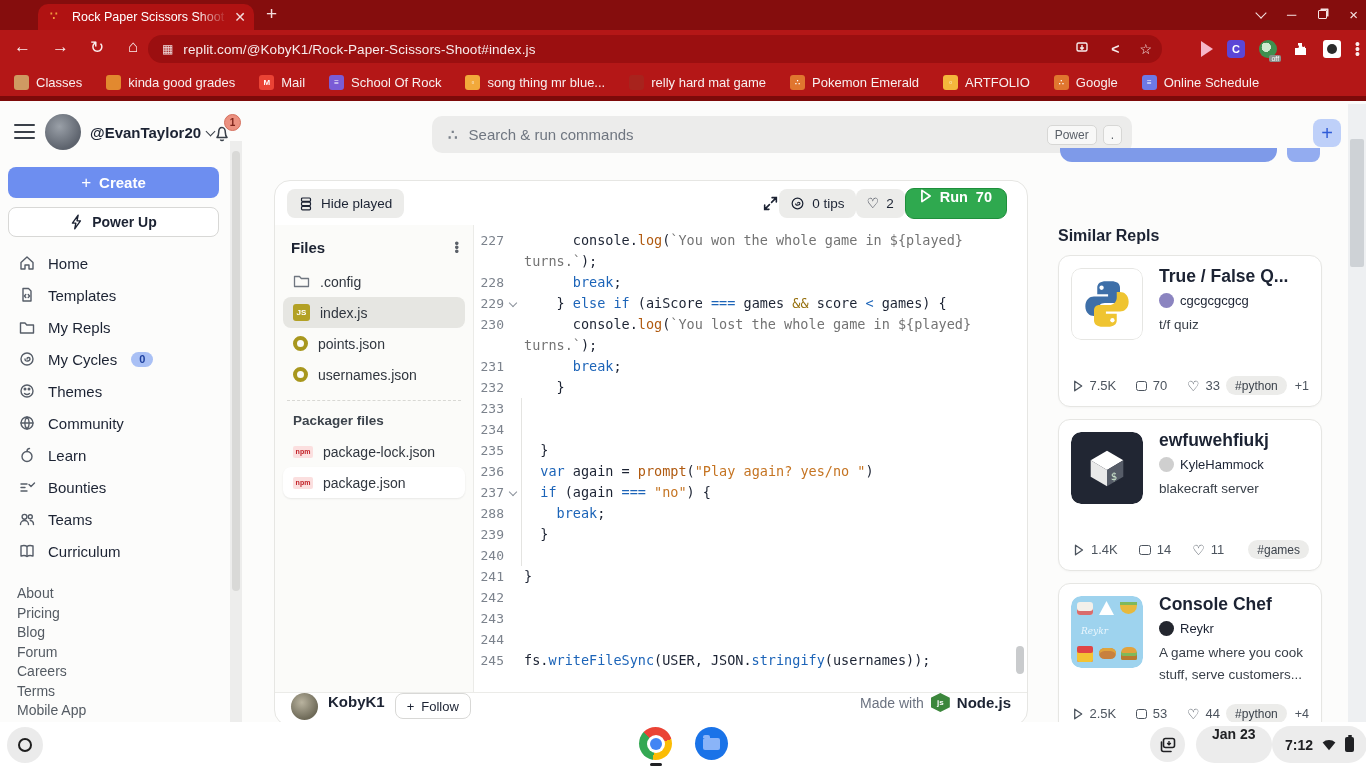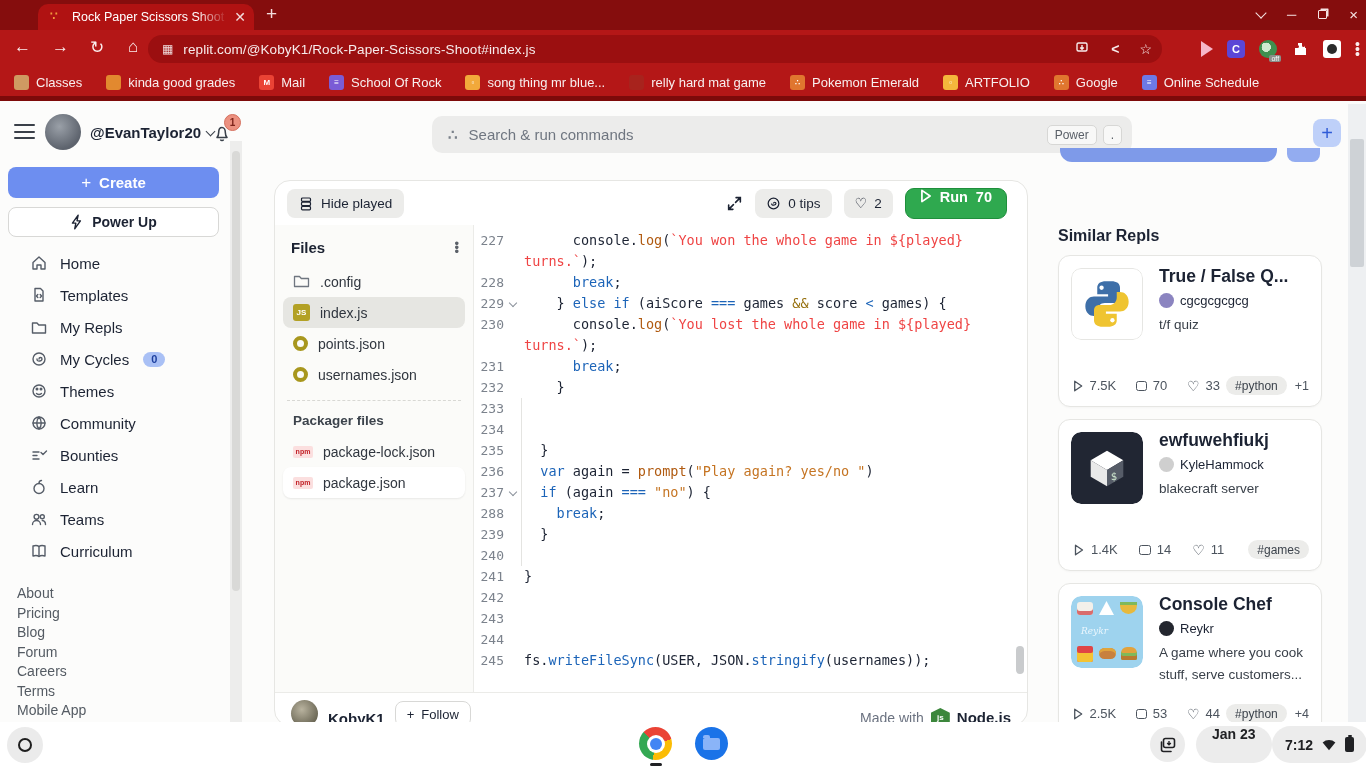--- a/index.html
+++ b/index.html
@@ -44,32 +44,32 @@
   #bellbadge{position:absolute;left:224px;top:13px;width:17px;height:17px;border-radius:50%;background:#ec9180;color:#7e241a;font-size:10px;font-weight:700;display:flex;align-items:center;justify-content:center;border:1px solid #d5705e}
   #searchbar{position:absolute;left:432px;top:15px;width:700px;height:37px;background:#ececeb;border-radius:10px;display:flex;align-items:center;padding:0 10px 0 16px}
   #searchbar .cmdic{color:#7a818a;font-size:15px;font-weight:700;margin-right:12px;letter-spacing:-1px}
   #searchbar .ph{flex:1;font-size:15px;color:#6f7680}
   .key{background:#f8f8f7;border:1px solid #d7d7d5;border-radius:5px;color:#5a6068;font-size:12px;padding:2px 7px;margin-left:6px}
   #plusbtn{position:absolute;left:1313px;top:18px;width:28px;height:28px;background:#bed0f9;border-radius:8px;color:#2e5bd7;font-size:20px;display:flex;align-items:center;justify-content:center;font-weight:500}
   
   #createbtn{position:absolute;left:8px;top:66px;width:211px;height:31px;background:#6d8ef0;border-radius:8px;color:#fff;font-size:15px;font-weight:700;display:flex;align-items:center;justify-content:center;gap:8px}
   #createbtn .pl{font-size:17px;font-weight:400}
   #powerbtn{position:absolute;left:8px;top:106px;width:211px;height:30px;background:#fff;border:1px solid #d8d8d6;border-radius:8px;color:#1c2333;font-size:14px;font-weight:600;display:flex;align-items:center;justify-content:center;gap:8px}
-  #sideitems{position:absolute;left:12px;top:146px;width:222px}
+  #sideitems{position:absolute;left:0;top:146px;width:222px}
   .sitem{height:32px;display:flex;align-items:center;padding-left:18px;gap:12px;color:#1c2333;font-size:15px}
   .sitem svg{flex:0 0 18px}
   .sbadge{background:#a9c0f5;color:#1d3f9e;font-size:11px;font-weight:700;border-radius:9px;padding:1.5px 8px;margin-left:2px}
   #sidelinks{position:absolute;left:17px;top:484px;display:flex;flex-direction:column;gap:3.5px;font-size:14px;color:#545b63}
   #sidescroll{position:absolute;left:230px;top:40px;width:12px;height:676px;background:#ededec}
   #sidethumb{position:absolute;left:232px;top:50px;width:8px;height:440px;background:#d9d9d7;border-radius:4px}
   
   #card{position:absolute;left:274px;top:79px;width:754px;height:546px;background:#fff;border:1px solid #e6e6e3;border-radius:16px;overflow:hidden}
   #cardtop{height:44px;display:flex;align-items:center;padding:0 20px 0 12px}
   #hidefiles{height:29px;background:#ececea;border-radius:8px;display:flex;align-items:center;gap:8px;padding:0 12px;font-size:13.5px;color:#1c2333;font-weight:500}
-  #topright{margin-left:auto;display:flex;align-items:center;gap:12px}
+  #topright{margin-left:auto;display:flex;align-items:center;gap:0}
   .pill{height:29px;background:#ececea;border-radius:8px;display:flex;align-items:center;gap:7px;padding:0 11px;font-size:13.5px;color:#1c2333;font-weight:500}
   #runbtn{height:31px;background:#2fa94f;border:1.5px solid #1f8f3c;border-radius:9px;display:flex;gap:8px;padding:0 14px;color:#fff;font-size:14.5px;font-weight:700}
   #cardbody{display:flex;height:467px}
   #filespanel{width:199px;background:#fbfbf9;border-right:1px solid #ebebe8;padding:14px 8px 0 8px}
   #filestitle{display:flex;align-items:center;padding:0 6px 10px 8px}
   #filestitle b{font-size:15px;color:#1c2333}
   #filestitle .menu{margin-left:auto;color:#5a6068;font-size:13px;line-height:4px}
   .frow{height:31px;display:flex;align-items:center;gap:10px;padding-left:10px;border-radius:8px;font-size:14px;color:#30363f}
   .frow.sel{background:#e6e6e2}
   .frow.hl{background:#fff;box-shadow:0 1px 2px rgba(0,0,0,.08)}
@@ -78,25 +78,25 @@
   .fico-npm{width:20px;height:12px;background:#fbdfdf;border-radius:2px;color:#c12127;font-size:7px;font-weight:800;display:flex;align-items:center;justify-content:center}
   #pkglabel{font-size:13.5px;font-weight:700;color:#3c434c;padding:12px 0 8px 10px}
   #fdivider{border-top:1px dashed #d8d8d4;margin:10px 4px 0 4px}
   
   #editor{flex:1;position:relative;background:#fff;font-family:"DejaVu Sans Mono","Liberation Mono",monospace;overflow:hidden;padding-top:5px}
   .crow{position:relative;height:21px}
   .lnum{position:absolute;left:0;width:30px;text-align:right;color:#7b828c;font-size:13px;line-height:21px}
   .fold{position:absolute;left:36px;top:7px;width:6px;height:6px;border-right:1.4px solid #8b929b;border-bottom:1.4px solid #8b929b;transform:rotate(45deg)}
   .codeline{margin-left:50px;font-size:13.5px;line-height:21px;white-space:pre;color:#1c2333}
   .tk-k{color:#1c64b8}.tk-o{color:#1c64b8}.tk-m{color:#1c64b8}
-  .tk-f{color:#b05a10}.tk-t{color:#ef4444}.tk-a{color:#96700e}.tk-s{color:#c57422}
+  .tk-f{color:#b05a10}.tk-t{color:#737373}.tk-a{color:#96700e}.tk-s{color:#c57422}
   #guide{position:absolute;left:47px;width:1px;background:#e4e4e1}
   #edscroll{position:absolute;right:3px;width:8px;height:28px;background:#c9cbcd;border-radius:4px}
   
-  #cardfoot{height:35px;border-top:1px solid #ebebe8;display:flex;align-items:flex-end;padding:0 16px;gap:10px}
+  #cardfoot{height:35px;border-top:1px solid #ebebe8;display:flex;align-items:flex-start;padding:0 16px;gap:10px}
   #ownava{width:27px;height:27px;border-radius:50%;background:radial-gradient(circle at 40% 35%,#b9b39f,#6e6a58 70%)}
   #ownname{font-size:15px;font-weight:600;color:#1c2333}
   #followbtn{height:26px;border:1px solid #d8d8d6;border-radius:8px;background:#fff;display:flex;align-items:center;gap:7px;padding:0 11px;font-size:13px;color:#1c2333}
   #madewith{margin-left:auto;display:flex;align-items:center;gap:7px;font-size:14px;color:#6b7280}
   #madewith b{color:#1c2333;font-size:15px}
   .hex{width:19px;height:19px;background:#3c873c;clip-path:polygon(50% 0,100% 25%,100% 75%,50% 100%,0 75%,0 25%);display:flex;align-items:center;justify-content:center;color:#fff;font-size:8px;font-weight:700}
   
   #bluebar1{position:absolute;left:1060px;top:47px;width:217px;height:14px;background:#7e9ae9;border-radius:0 0 12px 12px}
   #bluebar2{position:absolute;left:1287px;top:47px;width:33px;height:14px;background:#93acf0;border-radius:0 0 8px 8px}
   #simtitle{position:absolute;left:1058px;top:126px;font-size:16px;font-weight:700;color:#1c2333}
@@ -302,31 +302,31 @@
       </div>
       <div class="sitem">
         <svg width="18" height="18" viewBox="0 0 18 18" fill="none" stroke="#565d68" stroke-width="1.4" stroke-linejoin="round" stroke-linecap="round">
           <circle cx="9" cy="9" r="6"></circle>
           <path d="M3 9h12M9 3c3 3.2 3 8.8 0 12-3-3.2-3-8.8 0-12"></path>
         </svg>
         <span>Community</span>
       </div>
       <div class="sitem">
         <svg width="18" height="18" viewBox="0 0 18 18" fill="none" stroke="#565d68" stroke-width="1.4" stroke-linejoin="round" stroke-linecap="round">
+          <circle cx="9" cy="10.5" r="5"></circle>
+          <path d="M9 5.5C9 3.5 10 2.5 11.5 2.5"></path>
+        </svg>
+        <span>Learn</span>
+      </div>
+      <div class="sitem">
+        <svg width="18" height="18" viewBox="0 0 18 18" fill="none" stroke="#565d68" stroke-width="1.4" stroke-linejoin="round" stroke-linecap="round">
           <path d="M3 6h6M3 9.5h4M3 13h6"></path>
           <path d="M11 6.5l2 2 3.5-3.5"></path>
         </svg>
         <span>Bounties</span>
-      </div>
-      <div class="sitem">
-        <svg width="18" height="18" viewBox="0 0 18 18" fill="none" stroke="#565d68" stroke-width="1.4" stroke-linejoin="round" stroke-linecap="round">
-          <circle cx="9" cy="10.5" r="5"></circle>
-          <path d="M9 5.5C9 3.5 10 2.5 11.5 2.5"></path>
-        </svg>
-        <span>Learn</span>
       </div>
       <div class="sitem">
         <svg width="18" height="18" viewBox="0 0 18 18" fill="none" stroke="#565d68" stroke-width="1.4" stroke-linejoin="round" stroke-linecap="round">
           <circle cx="6.5" cy="6.8" r="2.4"></circle>
           <path d="M2.5 14.5c0-2.2 1.8-4 4-4s4 1.8 4 4"></path>
           <circle cx="12.3" cy="6.8" r="2"></circle>
           <path d="M12.3 10.5c1.9.3 3.2 1.9 3.2 4"></path>
         </svg>
         <span>Teams</span>
       </div>

